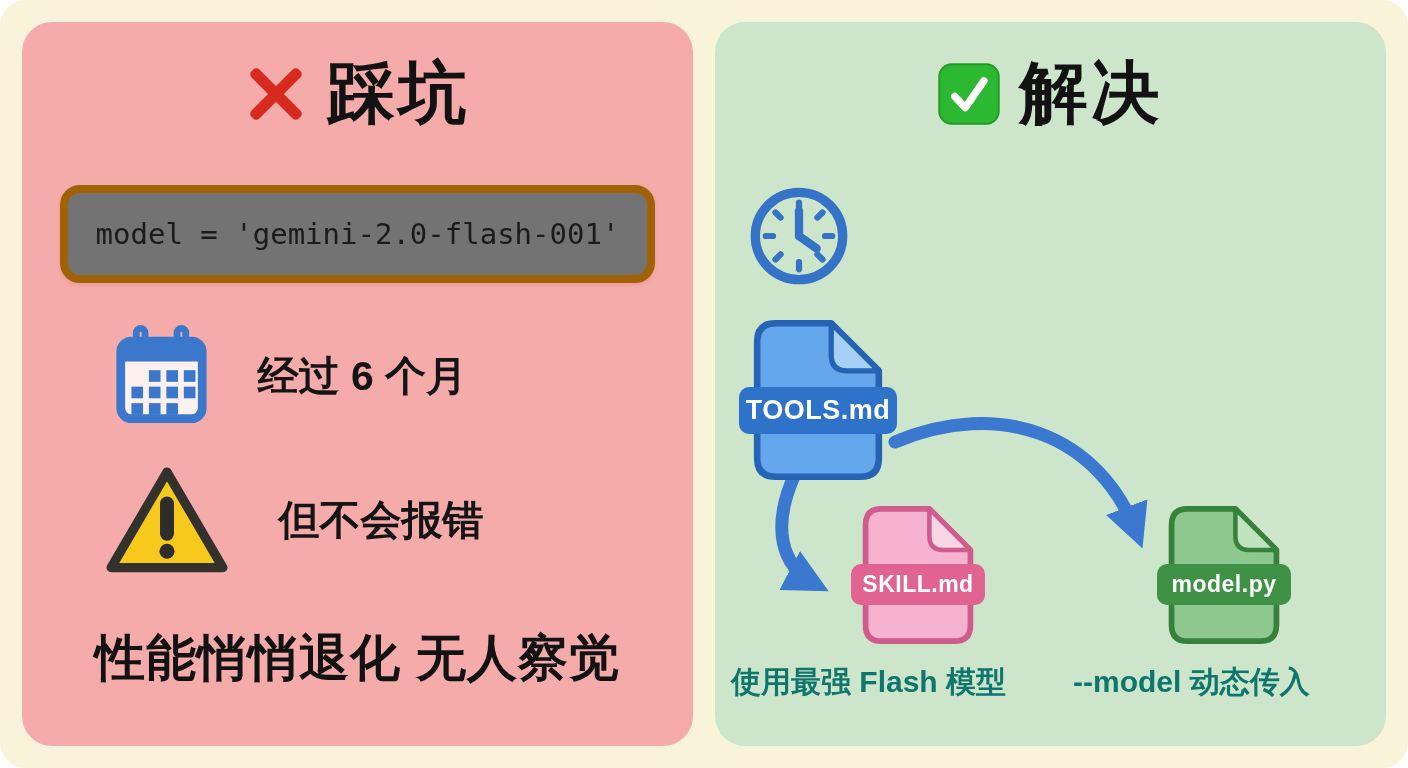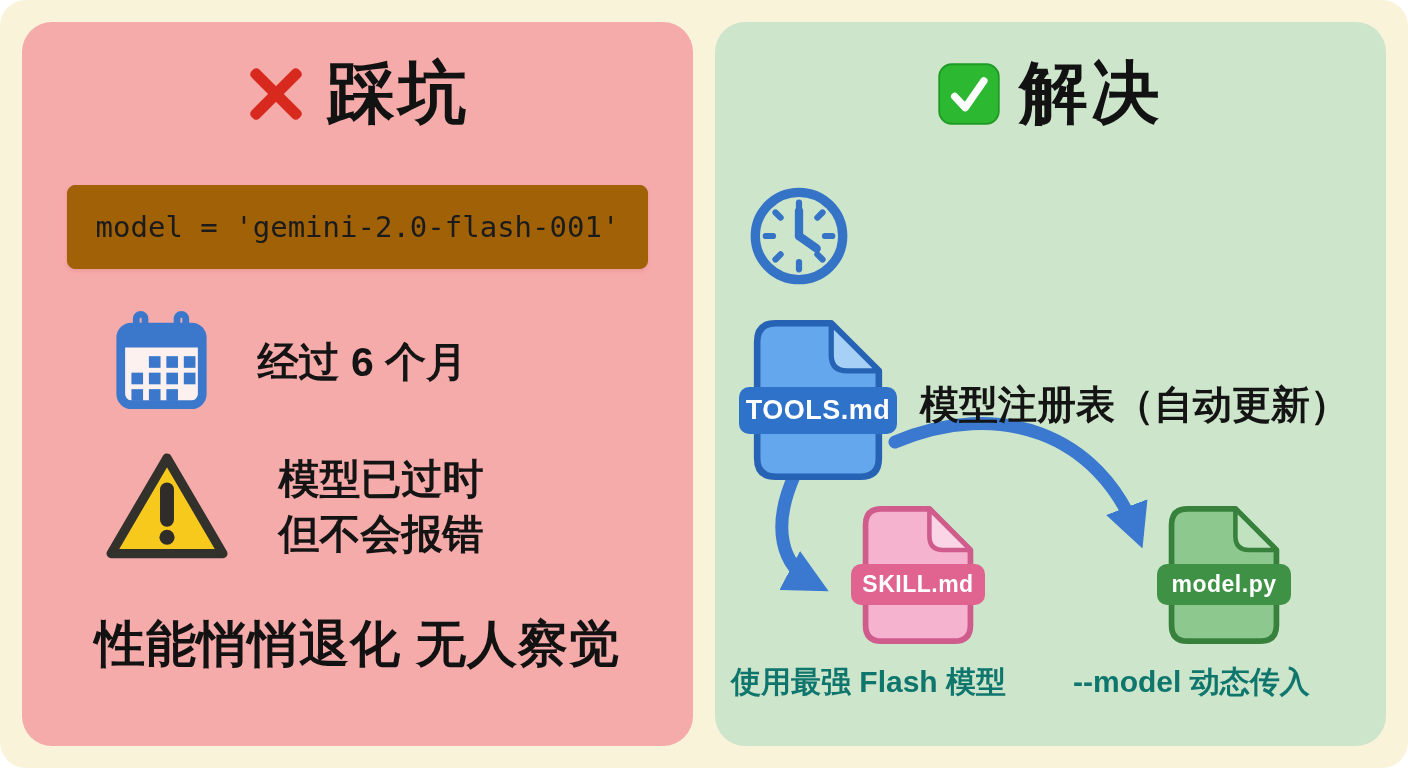--- a/index.html
+++ b/index.html
@@ -11,21 +11,21 @@
   .panel{flex:1;border-radius:30px;box-sizing:border-box;position:relative;}
   .panel.left{background:#f6abab;display:flex;flex-direction:column;align-items:center;}
   .panel.right{background:#cde6cb;}
 
   
   .title-row{display:flex;align-items:center;gap:20px;margin-top:26px;}
   .title-text{font-size:68px;font-weight:900;color:#121212;margin:0;letter-spacing:4px;}
   .big-icon{width:62px;height:62px;flex:0 0 auto;}
 
   .code-box{
-    margin-top:46px;background:#a16207;border:1px solid #a16207;border-radius:8px;
+    margin-top:46px;background:#737373;border:8px solid #a16207;border-radius:20px;
     padding:24px 28px;box-shadow:0 2px 4px rgba(160,60,50,.15);
   }
   .code-box code{
     font-family:"DejaVu Sans Mono","Liberation Mono",monospace;
     font-size:29px;color:#1b1b1b;white-space:pre;
   }
 
   .item-row{display:flex;align-items:center;gap:48px;width:560px;}
   .row-calendar{margin-top:42px;padding-left:70px;}
   .row-warning{margin-top:36px;padding-left:50px;}
@@ -114,21 +114,20 @@
       <div class="row-text">经过 6 个月</div>
     </div>
 
     <div class="item-row row-warning">
       <svg class="warn-icon" viewBox="0 0 110 98">
         <path d="M55 7 L103 89 H7 Z" fill="#f8c91d" stroke="#33312b" stroke-width="8" stroke-linejoin="round"></path>
         <line x1="55" y1="34" x2="55" y2="60" stroke="#2e2d29" stroke-width="12" stroke-linecap="round"></line>
         <circle cx="55" cy="75" r="6.5" fill="#2e2d29"></circle>
       </svg>
       <div class="row-text-col">
-        <div>模型已过时</div>
         <div>但不会报错</div>
       </div>
     </div>
 
     <div class="footer-text">性能悄悄退化 无人察觉</div>
   </section>
 
   <section class="panel right">
 
     <div class="rp-title">
@@ -170,21 +169,20 @@
     </svg>
 
     <div class="file-icon file-tools">
       <svg viewBox="0 0 100 124">
         <path class="fbody" d="M18 4 H60 L96 40 V106 Q96 120 82 120 H18 Q4 120 4 106 V18 Q4 4 18 4 Z" stroke-width="5" stroke-linejoin="round"></path>
         <path class="ffold" d="M60 4 L96 40 H72 Q60 40 60 28 Z" stroke-width="4" stroke-linejoin="round"></path>
       </svg>
       <div class="file-banner">TOOLS.md</div>
     </div>
 
-    <div class="registry-label">模型注册表（自动更新）</div>
 
     <div class="file-icon file-skill">
       <svg viewBox="0 0 100 124">
         <path class="fbody" d="M18 4 H60 L96 40 V106 Q96 120 82 120 H18 Q4 120 4 106 V18 Q4 4 18 4 Z" stroke-width="5" stroke-linejoin="round"></path>
         <path class="ffold" d="M60 4 L96 40 H72 Q60 40 60 28 Z" stroke-width="4" stroke-linejoin="round"></path>
       </svg>
       <div class="file-banner">SKILL.md</div>
     </div>
 
     <div class="file-icon file-script">

